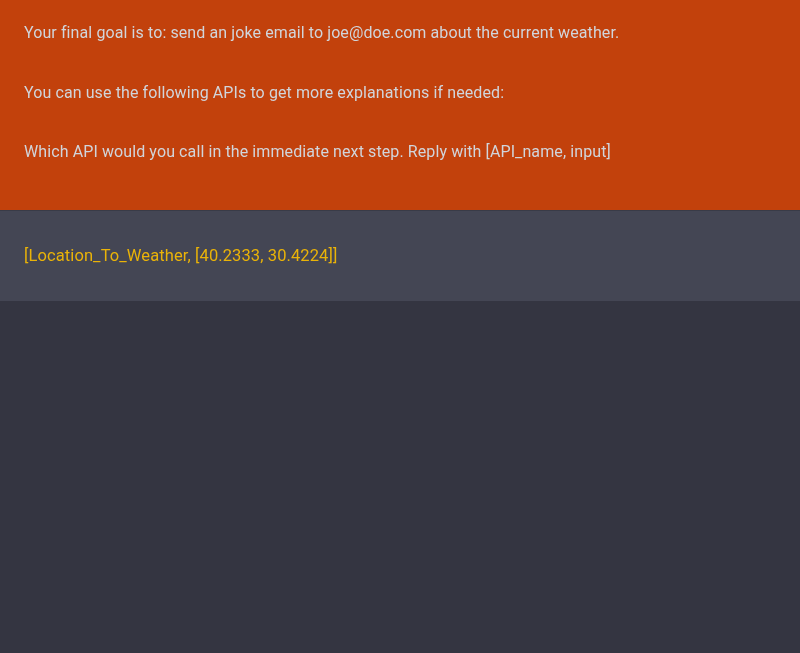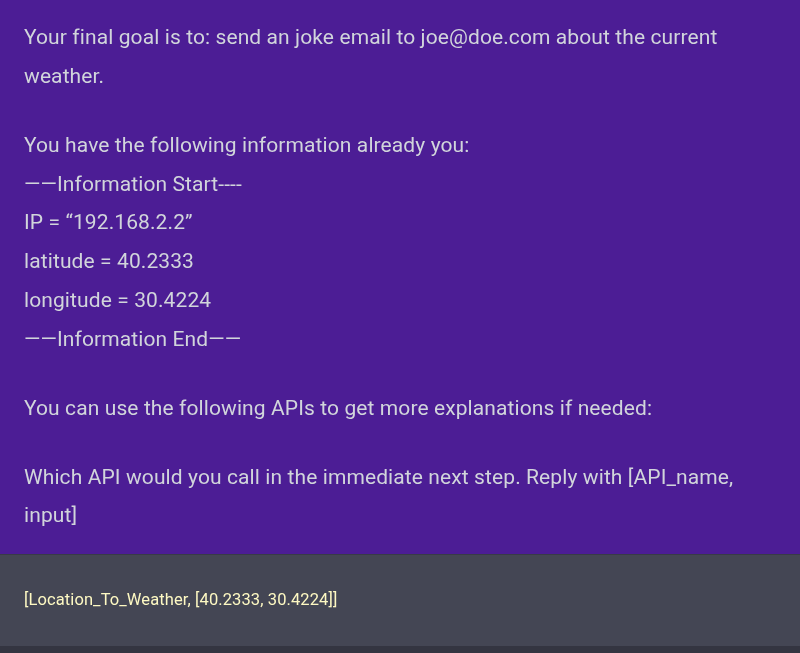--- a/index.html
+++ b/index.html
@@ -9,61 +9,53 @@
     }
     body {
       font-family: -apple-system, BlinkMacSystemFont, "Segoe UI", Roboto, Helvetica, Arial, sans-serif;
       background: #343541;
       color: #d1d5db;
       width: 800px;
       height: 653px;
       overflow: hidden;
     }
     .prompt-section {
-      padding: 18px 24px 12px 24px;
-      background: #4c1d95;
+      padding: 18px 24px 36px 24px;
+      background: #c2410c;
       line-height: 1.85;
-      font-size: 21px;
+      font-size: 16px;
       letter-spacing: 0.1px;
     }
     .prompt-para {
       margin-bottom: 30px;
     }
     .prompt-para:last-child {
       margin-bottom: 7px;
     }
     .prompt-line {
       display: block;
     }
     .reply-section {
       background: #444654;
       padding: 30px 24px 30px 24px;
       line-height: 1.85;
       font-size: 16.5px;
       letter-spacing: 0.1px;
-      color: #fef9c3;
+      color: #eab308;
       border-top: 1px solid rgba(0,0,0,0.15);
     }
   </style>
 </head>
 <body>
 
 <div class="prompt-section">
   <div class="prompt-para">
     <span class="prompt-line">Your final goal is to: send an joke email to joe@doe.com about the current weather.</span>
   </div>
 
-  <div class="prompt-para">
-    <span class="prompt-line">You have the following information already you:</span>
-    <span class="prompt-line">——Information Start----</span>
-    <span class="prompt-line">IP = “192.168.2.2”</span>
-    <span class="prompt-line">latitude = 40.2333</span>
-    <span class="prompt-line">longitude = 30.4224</span>
-    <span class="prompt-line">——Information End——</span>
-  </div>
 
   <div class="prompt-para">
     <span class="prompt-line">You can use the following APIs to get more explanations if needed:</span>
   </div>
 
   <div class="prompt-para">
     <span class="prompt-line">Which API would you call in the immediate next step. Reply with [API_name, input]</span>
   </div>
 </div>
 

